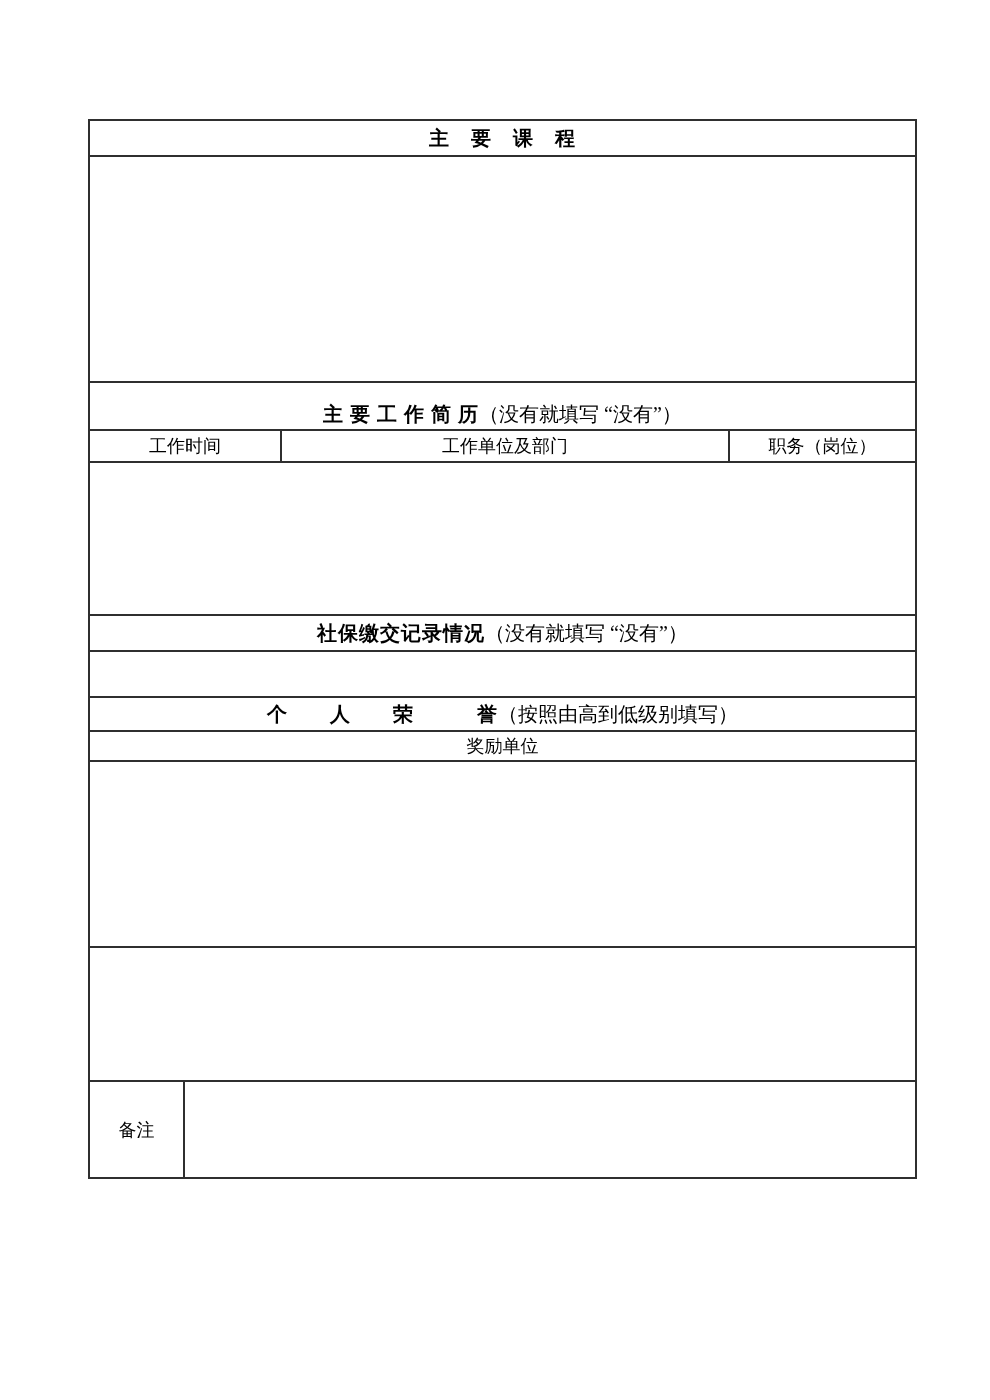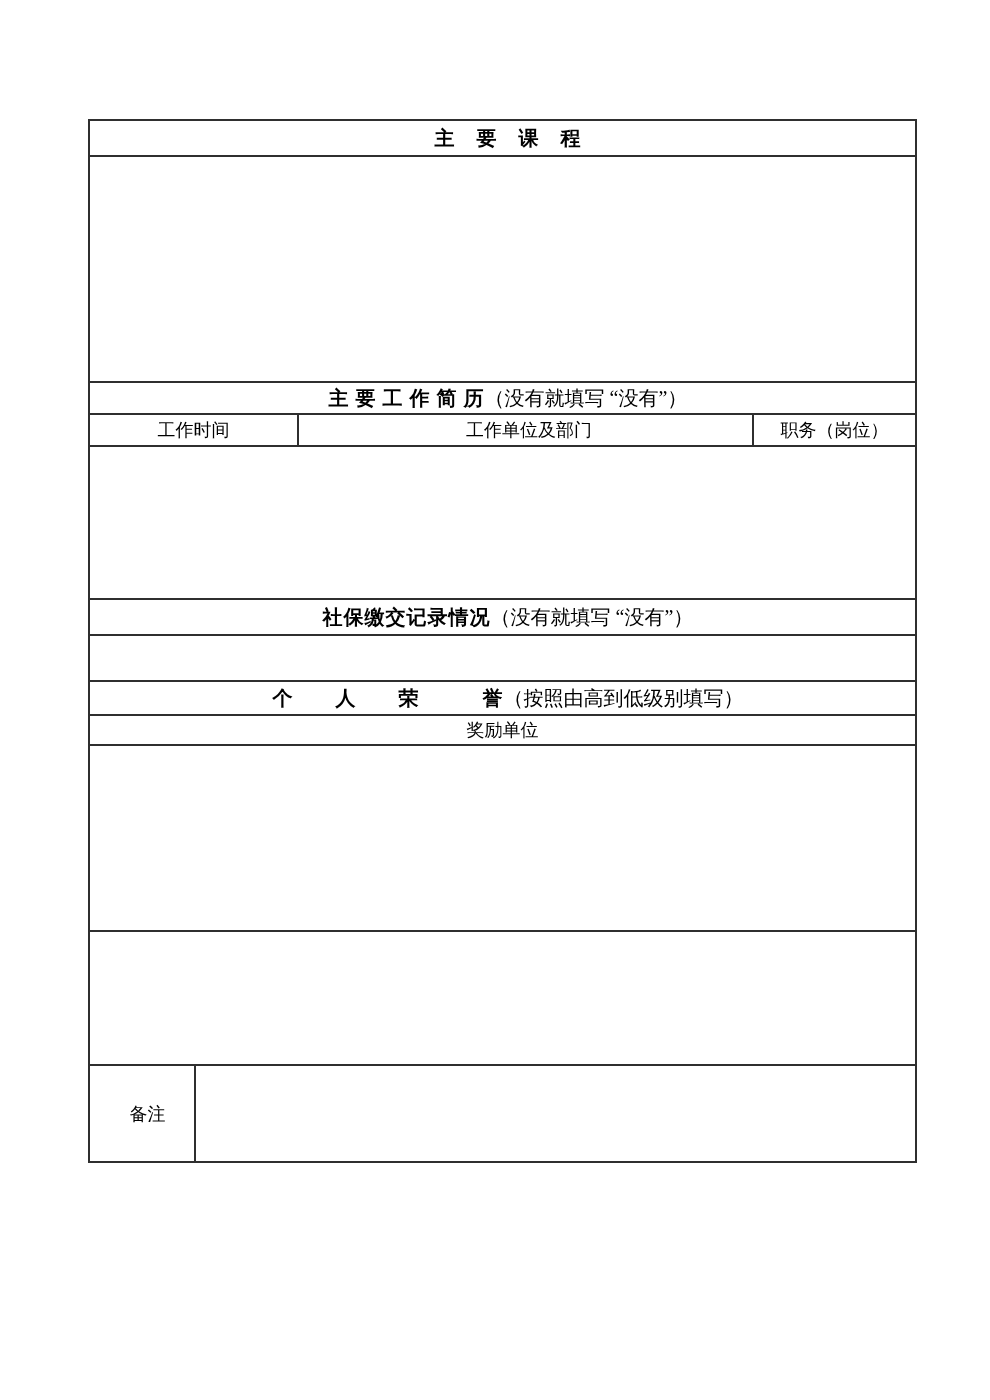--- a/index.html
+++ b/index.html
@@ -24,21 +24,20 @@
       width: 829px;
       border: 2px solid #2f2f2f;
       background: #ffffff;
     }
     .row {
       display: flex;
       align-items: center;
       justify-content: center;
       border-bottom: 2px solid #2f2f2f;
       width: 100%;
-      padding-left: 11px;
     }
     .row.last { border-bottom: none; }
     .sec-line {
       display: flex;
       align-items: baseline;
       justify-content: center;
       white-space: pre;
     }
     .sec-title {
       font-weight: bold;
@@ -54,22 +53,22 @@
     .cols-row { padding: 0; justify-content: flex-start; }
     .cell {
       height: 100%;
       display: flex;
       align-items: center;
       justify-content: center;
       font-size: 18px;
       white-space: pre;
     }
     .cell.divider { border-right: 2px solid #2f2f2f; }
-    .c1 { width: 209px; }
-    .c2 { width: 448px; margin-left: 7px; }
+    .c1 { width: 192px; }
+    .c2 { width: 448px; }
     .c3 { flex: 1; }
     .blank-area { background: #ffffff; }
     .remarks-row { justify-content: flex-start; }
     .remarks-label-cell {
       width: 95px;
       height: 100%;
       border-right: 2px solid #2f2f2f;
       display: flex;
       align-items: center;
       justify-content: center;
@@ -84,21 +83,21 @@
   <div class="form-table">
 
     <div class="row" style="height: 36px;">
       <div class="sec-line">
         <span class="sec-title">主　要　课　程</span>
       </div>
     </div>
 
     <div class="row blank-area" style="height: 226px;"></div>
 
-    <div class="row" style="height: 32px;">
+    <div class="row" style="height: 32px; margin-top: 16px;">
       <div class="sec-line">
         <span class="sec-title">主 要 工 作 简 历</span><span class="sec-note">（没有就填写 “没有”）</span>
       </div>
     </div>
 
     <div class="row cols-row" style="height: 32px;">
       <div class="cell divider c1">工作时间</div>
       <div class="cell divider c2">工作单位及部门</div>
       <div class="cell c3">职务（岗位）</div>
     </div>

